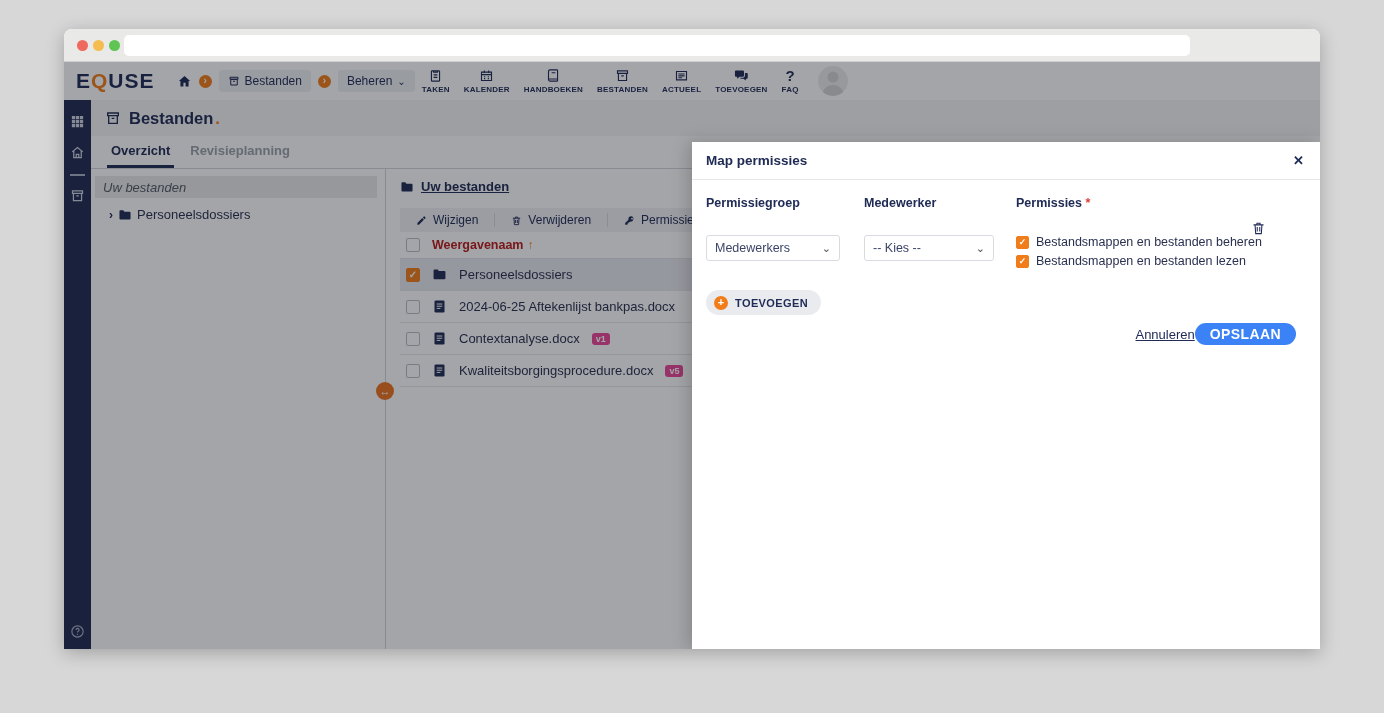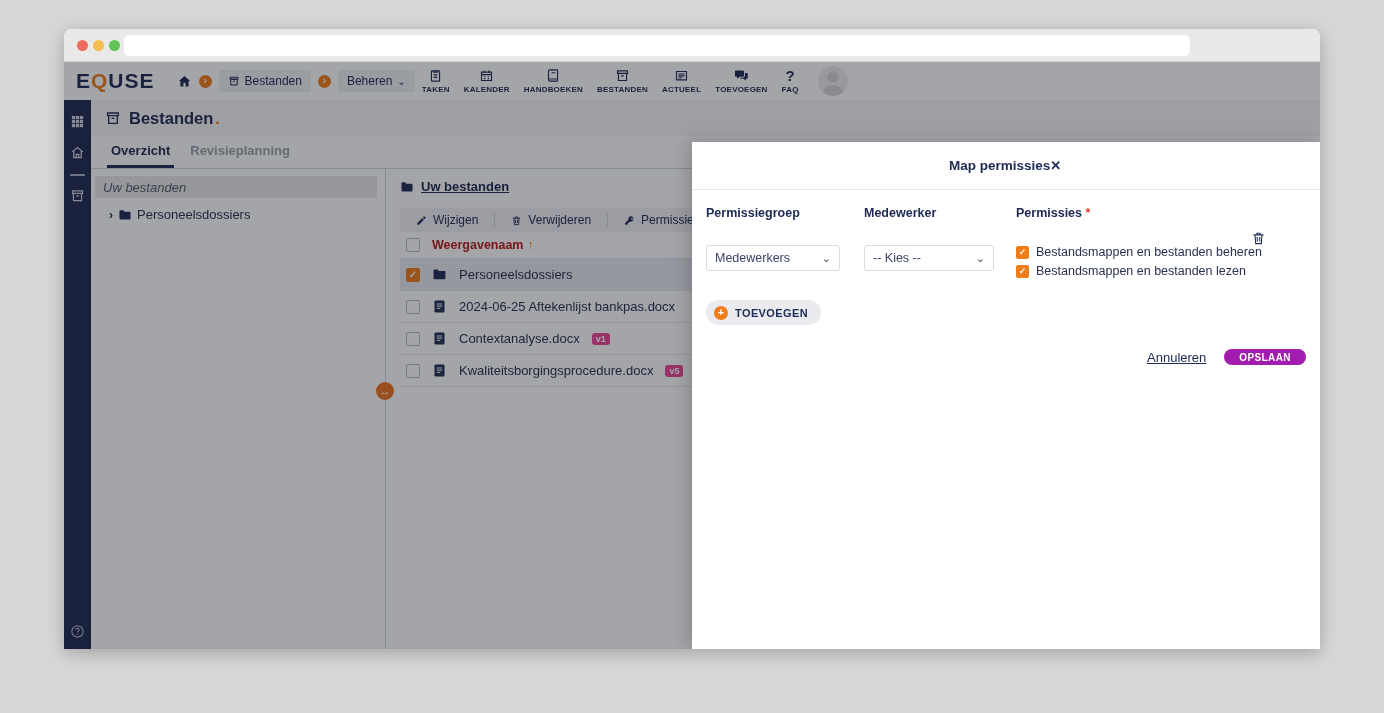--- a/index.html
+++ b/index.html
@@ -91,21 +91,21 @@
   .badge { background:#ec4899; color:#fff; font-size:9px; border-radius:3px; padding:1px 4px; font-weight:bold; }
 
   .resize-handle { position:absolute; left:312px; top:353px; width:18px; height:18px; border-radius:50%;
                    background:#ee7520; color:#fff; display:flex; align-items:center; justify-content:center;
                    font-size:11px; font-weight:bold; z-index:4; cursor:col-resize; }
 
   
   .dim { position:absolute; left:0; top:33px; right:0; bottom:0; background:rgba(15,18,25,.38); z-index:5; }
   .modal { position:absolute; left:628px; top:113px; width:628px; height:507px; background:#fff; z-index:6;
            box-shadow:-4px 0 16px rgba(0,0,0,.18); }
-  .mhead { height:48px; display:flex; align-items:center; justify-content:center; padding:0 16px 0 14px;
+  .mhead { height:38px; display:flex; align-items:center; justify-content:space-between; padding:0 16px 0 14px;
            border-bottom:1px solid #e8e8ec; }
   .mhead .mt { font-size:13.5px; font-weight:bold; color:#202c56; }
   .mclose { font-size:13px; font-weight:bold; color:#202c56; cursor:pointer; }
   .banner { margin:15px 14px 0; height:36px; display:flex; border-radius:4px; overflow:hidden; }
   .bicon { width:46px; background:#7fb0df; display:flex; align-items:center; justify-content:center; flex:none; }
   .bicon svg { width:17px; height:17px; }
   .btext { flex:1; background:#dde9f7; color:#a0bddd; font-size:13px; display:flex; align-items:center; padding-left:14px; }
   .mform { margin:16px 14px 0; display:flex; position:relative; }
   .fcol1 { width:158px; } .fcol2 { width:152px; }
   .flabel { font-size:12.5px; font-weight:bold; color:#202c56; margin-bottom:25px; }
@@ -117,24 +117,24 @@
   .selectbox .chev { font-size:11px; color:#4a4f5a; }
   .pcbrow { display:flex; align-items:center; gap:7px; margin-bottom:5px; cursor:pointer; }
   .pcbrow .cb { width:13px; height:13px; font-size:9px; }
   .pcbrow .plbl { font-size:12.5px; color:#2a3050; }
   .mtrash { position:absolute; right:40px; top:24px; width:15px; height:16px; color:#202c56; cursor:pointer; }
   .addpill { margin:17px 0 0 14px; display:inline-flex; align-items:center; gap:7px; background:#e9ebef;
              border-radius:14px; height:25px; padding:0 13px 0 8px; cursor:pointer; border:none; }
   .pluscirc { width:14px; height:14px; border-radius:50%; background:#f07d1a; color:#fff; font-size:11px;
               font-weight:bold; display:flex; align-items:center; justify-content:center; line-height:1; }
   .addpill .al { font-size:11px; font-weight:bold; color:#202c56; letter-spacing:.4px; }
-  .mactions { margin-top:24px; display:flex; align-items:center; justify-content:flex-end; gap:18px; padding-right:14px; }
+  .mactions { margin-top:8px; display:flex; align-items:center; justify-content:flex-end; padding-right:24px; }
   .cancel { font-size:13px; color:#202c56; text-decoration:underline; cursor:pointer; }
-  .savebtn { background:#a21caf; color:#fff; border:none; border-radius:14px; height:16px; padding:0 15px;
-             font-size:10px; font-weight:bold; letter-spacing:.4px; cursor:pointer; font-family:"Liberation Sans",sans-serif; }
+  .savebtn { background:#3b82f6; color:#fff; border:none; border-radius:14px; height:22px; padding:0 15px;
+             font-size:14px; font-weight:bold; letter-spacing:.4px; cursor:pointer; font-family:"Liberation Sans",sans-serif; }
 </style>
 </head>
 <body>
 
 <div class="window">
 
   <div class="bbar">
     <span class="light red"></span>
     <span class="light yellow"></span>
     <span class="light green"></span>

